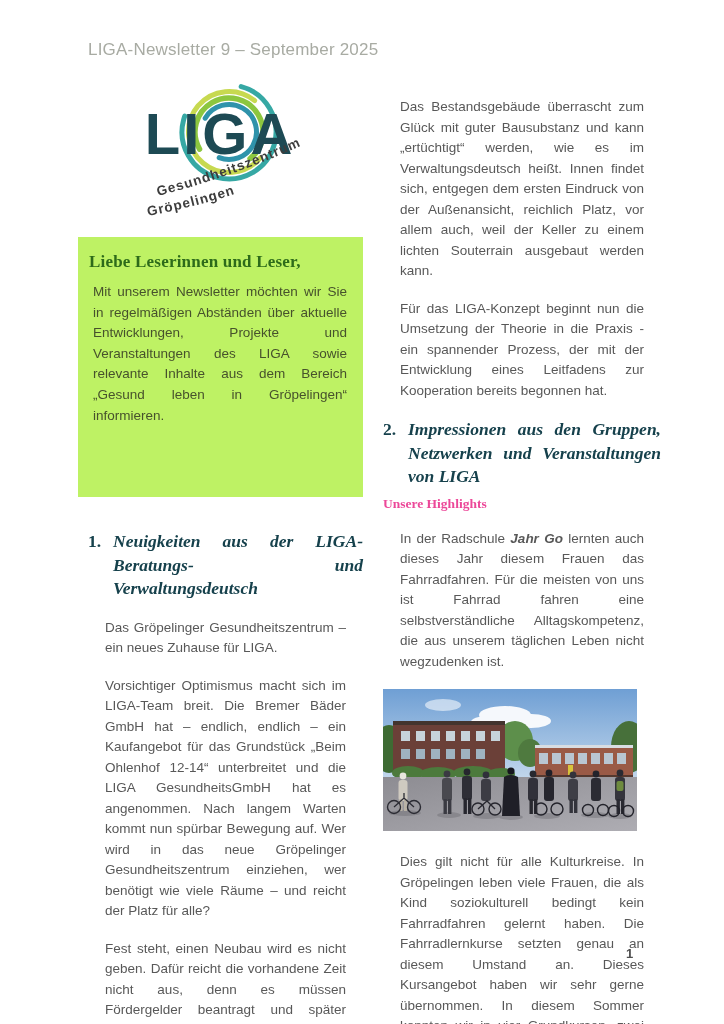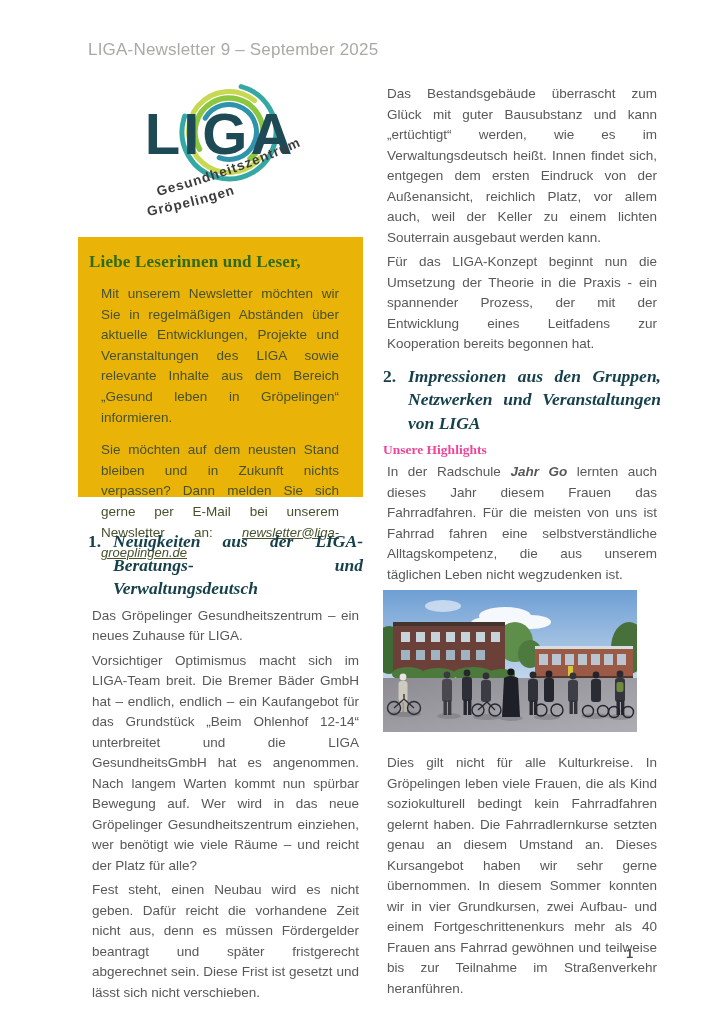--- a/index.html
+++ b/index.html
@@ -6,43 +6,43 @@
   .page{
     position:relative;width:724px;height:1024px;background:#ffffff;
     font-family:"Liberation Sans",sans-serif;overflow:hidden;
   }
   .page-header{
     position:absolute;left:88px;top:40px;font-size:17px;color:#a8aba3;letter-spacing:.2px;
   }
   .logo{position:absolute;left:116px;top:82px;width:210px;height:148px;}
   .intro-box{
     position:absolute;left:78px;top:237px;width:285px;height:260px;box-sizing:border-box;
-    background:#eab308;padding:15px 12px 0 11px;
+    background:#bef264;padding:15px 12px 0 11px;
   }
   .intro-heading{
     margin:0 0 10px 0;font-family:"Liberation Serif",serif;font-weight:700;
     font-size:17px;color:#2d6b1a;letter-spacing:.2px;
   }
   .intro-text{
-    margin:12px;font-size:13.5px;line-height:20.6px;text-align:justify;
+    margin:4px;font-size:13.5px;line-height:20.6px;text-align:justify;
     color:#47522c;hyphens:auto;-webkit-hyphens:auto;
   }
   .email-link{color:inherit;font-style:italic;text-decoration:underline;font-size:13px;}
   .col{position:absolute;}
   .col-left{left:88px;top:530px;width:275px;}
   .col-right{left:383px;top:80px;width:278px;}
   .sec-heading{
     display:flex;margin:0 0 5px 0;font-family:"Liberation Serif",serif;font-weight:700;
     font-size:17.5px;line-height:23.5px;color:#16414c;
   }
   .sec-heading.sec2{margin-top:10px;}
   .sec-num{width:25px;flex-shrink:0;}
   .sec-title{flex:1;text-align:justify;hyphens:auto;font-style:italic;-webkit-hyphens:auto;}
   .body-text{
-    margin:4px;font-size:13.5px;line-height:20.5px;text-align:justify;
+    margin:17px;font-size:13.5px;line-height:20.5px;text-align:justify;
     color:#585858;hyphens:auto;-webkit-hyphens:auto;
   }
   .subheading{
     margin:7px 0 4px 0;font-family:"Liberation Serif",serif;font-weight:700;
     font-size:13.5px;color:#ec4899;
   }
   .velo{font-weight:700;font-style:italic;}
   .photo{margin:5px 0 21px 0;width:254px;height:142px;line-height:0;}
   .page-number{
     position:absolute;left:626px;top:946px;font-size:13px;font-weight:700;color:#4f4f4f;
@@ -73,22 +73,20 @@
       </text>
       <text font-family="'Liberation Sans',sans-serif" font-size="13.5" font-weight="600" fill="#3d3d3d" letter-spacing="1">
         <textPath href="#tagline-arc-2">Gröpelingen</textPath>
       </text>
     </svg>
   </div>
 
   <section class="intro-box">
     <h2 class="intro-heading">Liebe Leserinnen und Leser,</h2>
     <p class="intro-text">Mit unserem Newsletter möchten wir Sie in regelmäßigen Abständen über aktuelle Entwicklungen, Projekte und Veranstaltungen des LIGA sowie relevante Inhalte aus dem Bereich „Gesund leben in Gröpelingen“ informieren.</p>
-    <p class="intro-text"><span>Sie möchten auf dem neusten Stand bleiben und in Zukunft nichts verpassen? Dann melden Sie sich gerne per E-Mail bei unserem Newsletter an:</span>
-      <a class="email-link" href="#">newsletter@liga-groeplingen.de</a></p>
   </section>
 
   <section class="col col-left">
     <h3 class="sec-heading">
       <span class="sec-num">1.</span>
       <span class="sec-title">Neuigkeiten aus der LIGA-Beratungs- und Verwaltungsdeutsch</span>
     </h3>
     <p class="body-text">Das Gröpelinger Gesundheitszentrum – ein neues Zuhause für LIGA.</p>
     <p class="body-text">Vorsichtiger Optimismus macht sich im LIGA-Team breit. Die Bremer Bäder GmbH hat – endlich, endlich – ein Kaufangebot für das Grundstück „Beim Ohlenhof 12-14“ unterbreitet und die LIGA GesundheitsGmbH hat es angenommen. Nach langem Warten kommt nun spürbar Bewegung auf. Wer wird in das neue Gröpelinger Gesundheitszentrum einziehen, wer benötigt wie viele Räume – und reicht der Platz für alle?</p>
     <p class="body-text">Fest steht, einen Neubau wird es nicht geben. Dafür reicht die vorhandene Zeit nicht aus, denn es müssen Fördergelder beantragt und später fristgerecht abgerechnet sein. Diese Frist ist gesetzt und lässt sich nicht verschieben.</p>

